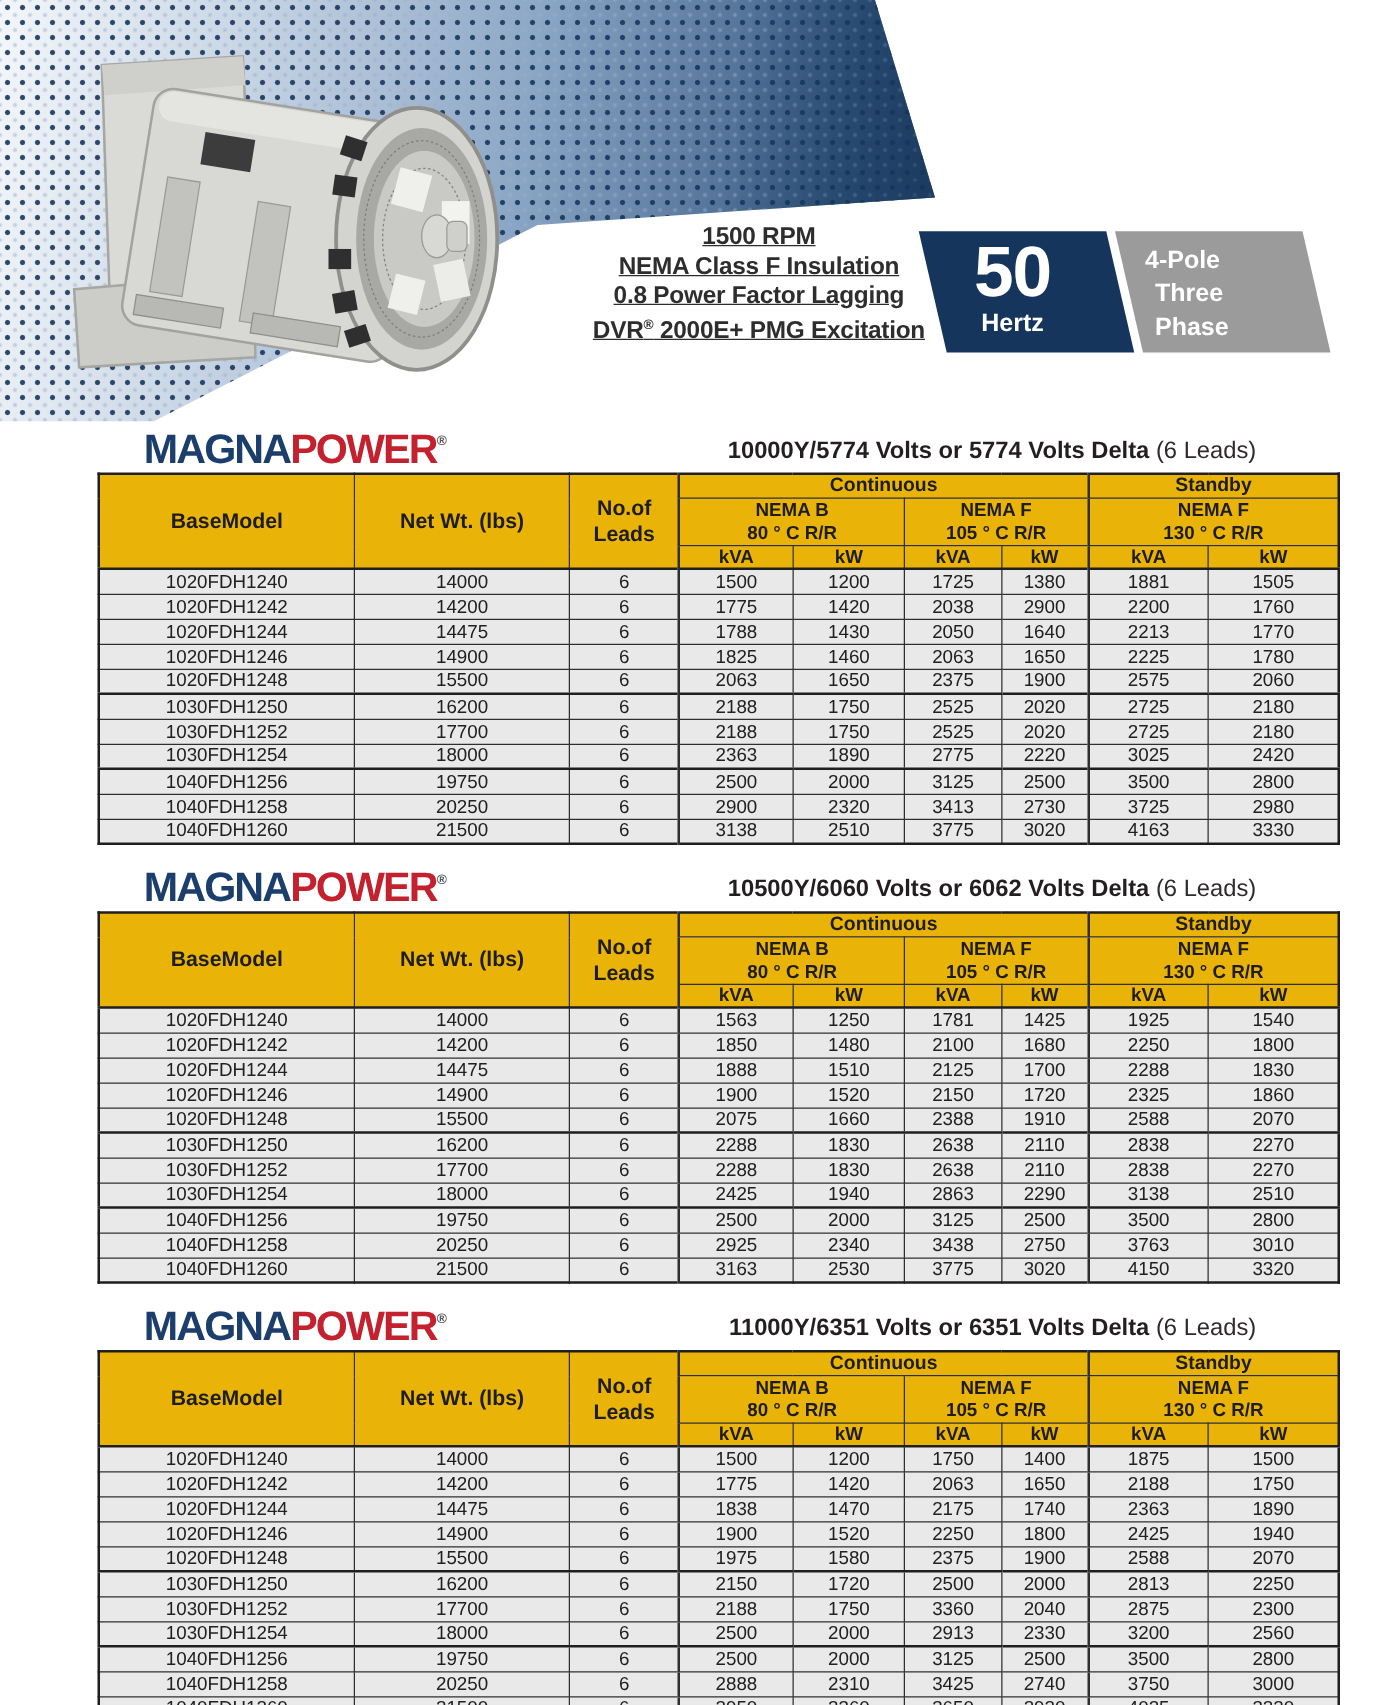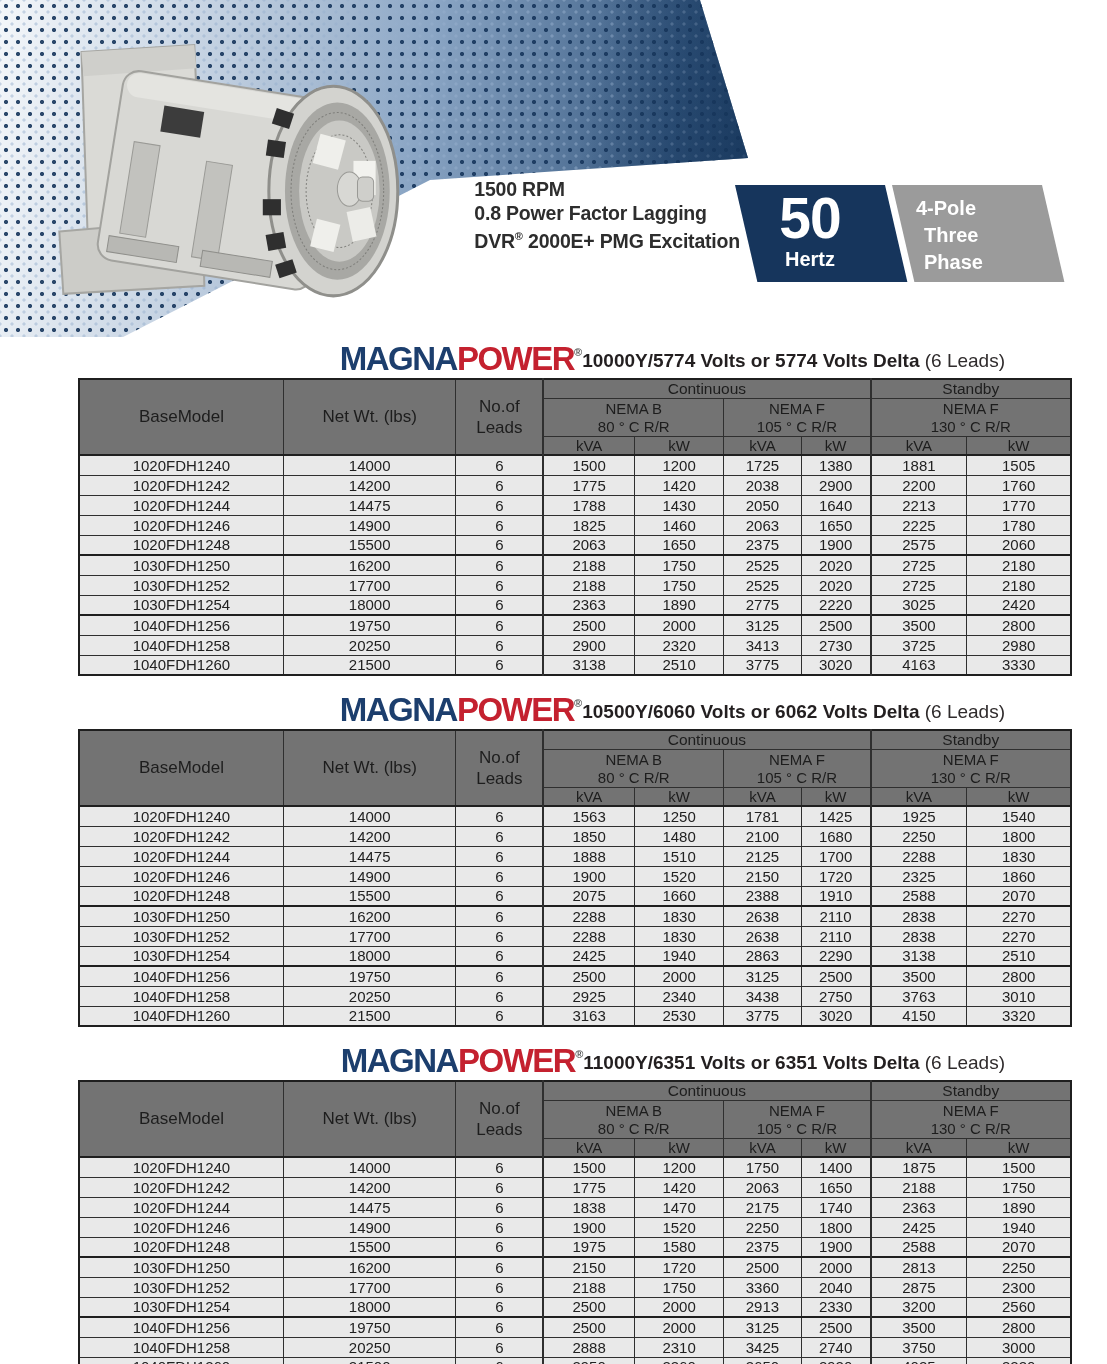--- a/index.html
+++ b/index.html
@@ -17,59 +17,59 @@
       linear-gradient(99deg, rgba(22,53,90,0) 52%, #16355a 72%),
       radial-gradient(circle, rgba(23,54,92,.9) 1.6px, transparent 2.5px),
       radial-gradient(circle, rgba(150,175,205,.5) 1.2px, transparent 2.0px),
       linear-gradient(99deg, #f4f7fa 0%, #ccd8e6 16%, #8aa5c4 38%, #33567e 60%, #16355a 78%);
     background-size:100% 100%, 12px 12px, 12px 12px, 100% 100%;
     background-position:0 0, 0 0, 6px 6px, 0 0;
     clip-path: polygon(0 0, 700px 0, 748px 158px, 430px 180px, 0 400px);
   }
   .generator { position:absolute; left:28px; top:40px; width:390px; height:272px; }
   .specs {
-    position:absolute; top:178px; right:367px; text-align:left;
-    font-size:19.5px; font-weight:700; color:#2d2d2d; line-height:23.5px; letter-spacing:-0.2px;
+    position:absolute; top:178px; right:367px; text-align:center;
+    font-size:19.5px; font-weight:700; color:#2d2d2d; line-height:23.5px; letter-spacing:-0.2px;text-decoration:underline;
   }
   .specs sup { font-size:11px; }
   .badge { position:absolute; top:185px; height:97px; width:150px;
     transform:skewX(13deg); transform-origin:top left; }
   .badge .unskew { transform:skewX(-13deg); transform-origin:top left; width:100%; height:100%; }
   .hz-badge { left:735px; background:#16355c; }
   .hz-number { text-align:center; color:#fff; font-size:57px; font-weight:800; line-height:1; padding-top:5px; letter-spacing:-1px; }
   .hz-label  { text-align:center; color:#fff; font-size:20px; font-weight:700; margin-top:1px; }
   .pole-badge { left:892px; background:#9b9b9b; }
   .pole-badge .unskew { padding:10px 0 0 24px; color:#fff; }
   .pole-line1 { font-size:20px; font-weight:700; line-height:27px; }
   .pole-line2 { font-size:20px; font-weight:700; line-height:27px; margin-left:8px; }
   .pole-line3 { font-size:17px; font-weight:700; line-height:27px; margin-left:13px; word-spacing:4px; }
 
   
   .section-head {
-    display:flex; justify-content:flex-end; align-items:flex-end;
+    display:flex; justify-content:space-between; align-items:flex-end;
     height:41px; padding:0 102px 3px 115px;
   }
   .section + .section .section-head { height:40px; margin-top:13px; }
   .logo { font-size:33px; font-weight:800; letter-spacing:-1.5px; line-height:1; white-space:nowrap; }
   .logo-magna { color:#1c3e6d; }
   .logo-power { color:#c4212f; }
   .logo-reg { font-size:11px; color:#555; vertical-align:14px; letter-spacing:0; }
   .tbl-title { font-size:19px; color:#231f20; white-space:nowrap; padding-bottom:3px; }
   .tbl-title .t-bold { font-weight:700; }
   .tbl-title .t-normal { font-weight:400; color:#2f2b2c; }
 
   table.data {
     width:994px; margin-left:78px; border-collapse:collapse; table-layout:fixed;
     border:2px solid #1f1f1f;
   }
   col.c0{width:20.6%} col.c1{width:17.4%} col.c2{width:8.8%}
   col.c3{width:9.2%}  col.c4{width:9.0%}  col.c5{width:7.8%}
   col.c6{width:7.0%}  col.c7{width:9.7%}  col.c8{width:10.5%}
   .data th, .data td { border:1px solid #2f2f2f; text-align:center; vertical-align:middle; padding:0; }
-  .data thead th { background:#737373; font-weight:400; color:#1d1d1d; }
+  .data thead th { background:#eab308; font-weight:700; color:#1d1d1d; }
   .data thead { border-bottom:2px solid #1f1f1f; }
   th.side { font-size:17px; font-weight:600; line-height:1.25; }
   .group-row th.grp { height:19px; font-size:15.5px; }
   .nema-row th { height:38px; font-size:15px; line-height:18px; }
   .unit-row th { height:18px; font-size:15px;margin-left:35px; }
   th.tl, td.tl { border-left-width:2px; }
   .data tbody td { background:#e9e9e9; height:20px; font-size:15px; color:#212121; }
   .data tbody tr.group-start td { border-top:2px solid #1f1f1f; }
 </style>
 </head>
@@ -104,20 +104,21 @@
     <rect x="326" y="136" width="16" height="24" rx="5" fill="#cfcfcb" stroke="#9a9a96"></rect>
     <rect x="243" y="70" width="18" height="16" fill="#2f2f2f" transform="rotate(18 252 78)"></rect>
     <rect x="236" y="100" width="18" height="16" fill="#2f2f2f" transform="rotate(8 245 108)"></rect>
     <rect x="232" y="158" width="18" height="16" fill="#2f2f2f"></rect>
     <rect x="236" y="192" width="18" height="16" fill="#2f2f2f" transform="rotate(-10 245 200)"></rect>
     <rect x="246" y="220" width="18" height="14" fill="#2f2f2f" transform="rotate(-18 255 227)"></rect>
   </svg>
 
   <div class="specs">
     <div>1500 RPM</div>
+    <div>NEMA Class F Insulation</div>
     <div>0.8 Power Factor Lagging</div>
     <div><span>DVR</span><sup>®</sup><span> 2000E+ PMG Excitation</span></div>
   </div>
 
   <div class="badge hz-badge">
     <div class="unskew">
       <div class="hz-number">50</div>
       <div class="hz-label">Hertz</div>
     </div>
   </div>

